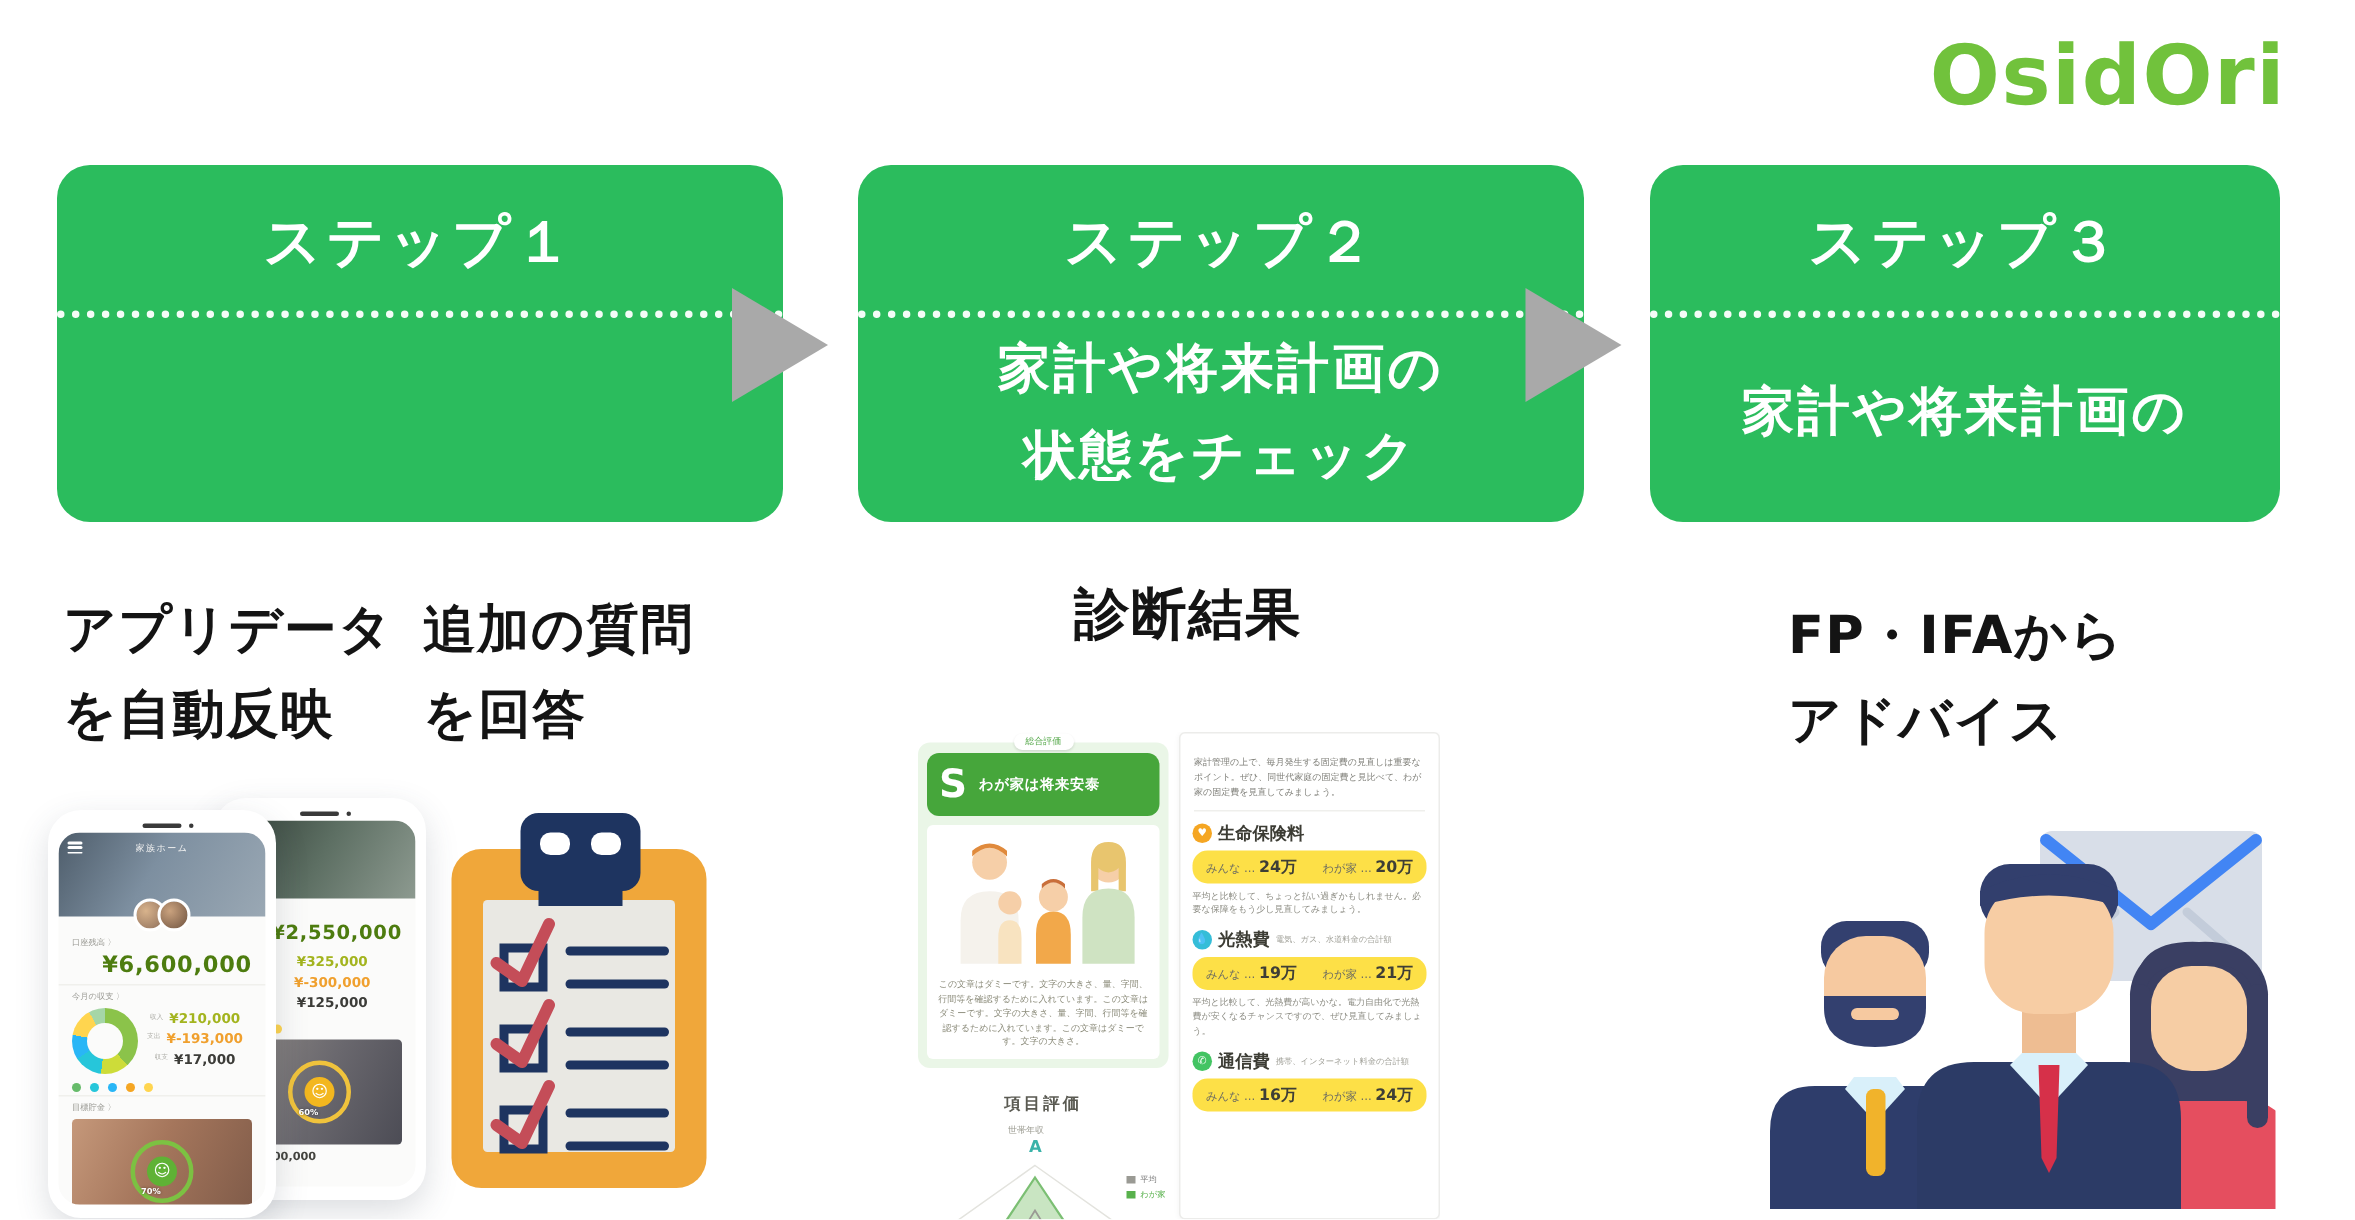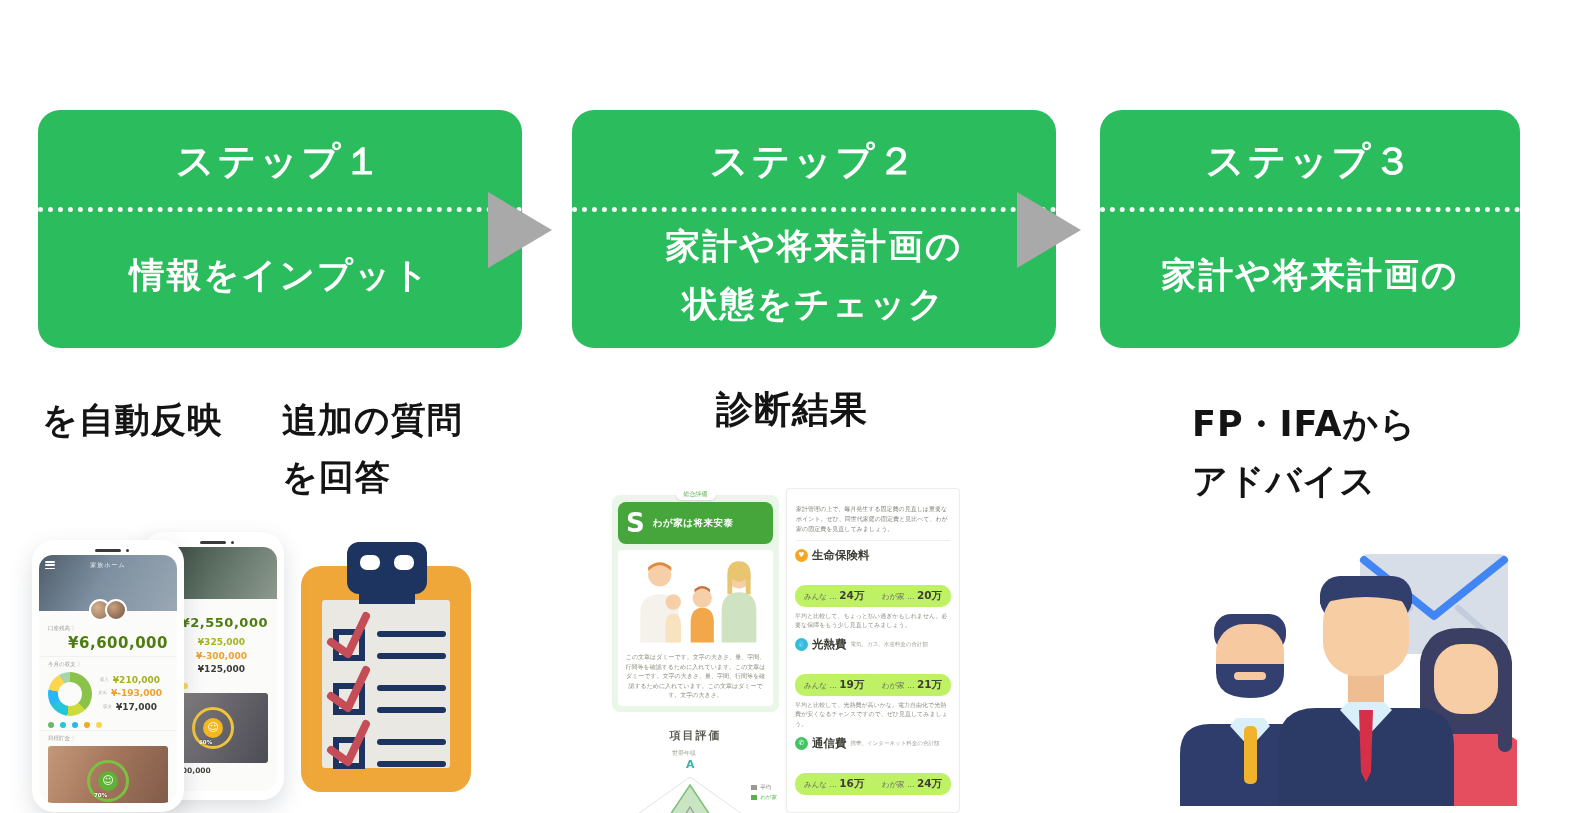--- a/index.html
+++ b/index.html
@@ -95,59 +95,58 @@
   .fixed-sub { font-size:6px; color:#7c7666; }
   .fixed-title { font-size:12.5px; font-weight:bold; color:#3b392f; letter-spacing:1px; margin-top:1px; }
   .fixed-doodle { position:absolute; right:5px; top:5px; }
   .fixed-intro { font-size:6px; color:#80807a; line-height:1.65; margin:7px 1px 6px 1px; padding-bottom:6px; border-bottom:1px solid #efefec; }
   .fsec { margin-top:7px; }
   .fsec-row { display:flex; align-items:center; }
   .fsec-icon { width:13px; height:13px; border-radius:50%; color:#fff; font-size:7px; line-height:13px; text-align:center; flex:none; margin-right:4px; }
   .ic-orange { background:#f5a623; } .ic-teal { background:#35bdd8; } .ic-green { background:#43c463; }
   .fsec-name { font-size:11.5px; font-weight:bold; color:#3c3c34; }
   .fsec-note { font-size:5.5px; color:#a2a29a; margin-left:4px; }
-  .fsec-pill { background:#bef264; border-radius:10px; padding:4px 9px; margin-top:22px; font-size:7.5px; color:#6a6a62; display:flex; justify-content:space-between; }
+  .fsec-pill { background:#fde047; border-radius:10px; padding:4px 9px; margin-top:4px; font-size:7.5px; color:#6a6a62; display:flex; justify-content:space-between; }
   .fsec-pill b { font-size:10.5px; color:#3e3e36; }
   .fsec-comment { font-size:6px; color:#8d8d84; line-height:1.6; margin-top:4px; }
 
   
   .advisors { position:absolute; left:1172px; top:548px; }
 </style>
 </head>
 <body>
 
 <div class="page">
 
+  <div class="logo">OsidOri</div>
 
   <div class="step-box b1">
     <div class="step-title">ステップ１</div>
     <div class="step-divider"></div>
-    <div class="step-body">
-      <div>情報をインプット</div>
-    </div>
   </div>
   <div class="arrow a1"></div>
   <div class="step-box b2">
     <div class="step-title">ステップ２</div>
     <div class="step-divider"></div>
     <div class="step-body">
       <div>家計や将来計画の</div>
       <div>状態をチェック</div>
     </div>
   </div>
   <div class="arrow a2"></div>
   <div class="step-box b3">
     <div class="step-title">ステップ３</div>
     <div class="step-divider"></div>
     <div class="step-body">
       <div>家計や将来計画の</div>
     </div>
   </div>
 
   <div class="caption cap1">
+    <div>アプリデータ</div>
     <div>を自動反映</div>
   </div>
   <div class="caption cap2">
     <div>追加の質問</div>
     <div>を回答</div>
   </div>
   <div class="caption cap3">診断結果</div>
   <div class="caption cap4">
     <div>FP・IFAから</div>
     <div>アドバイス</div>

